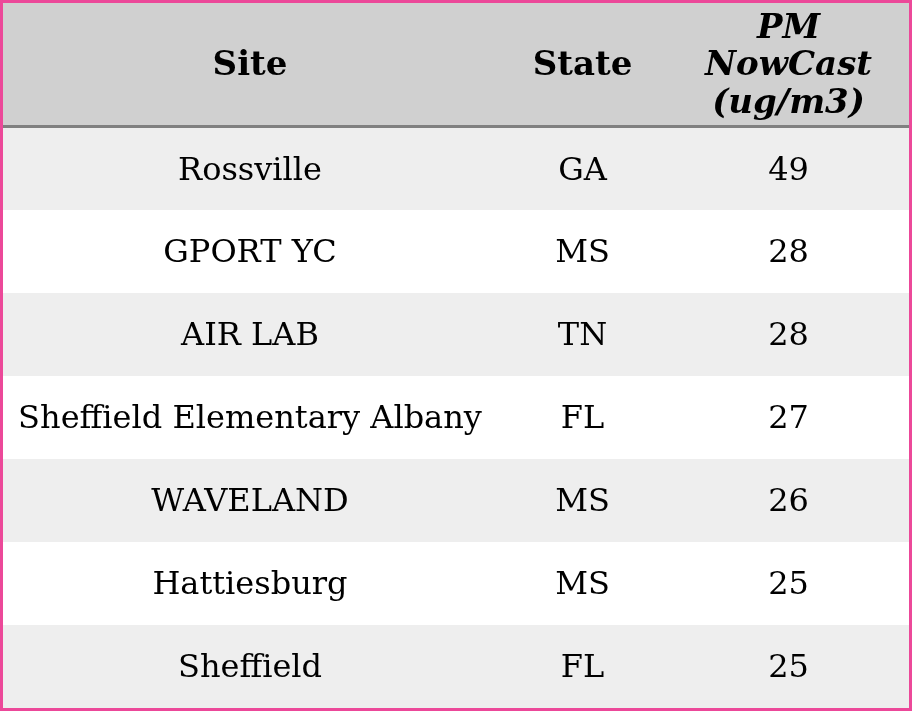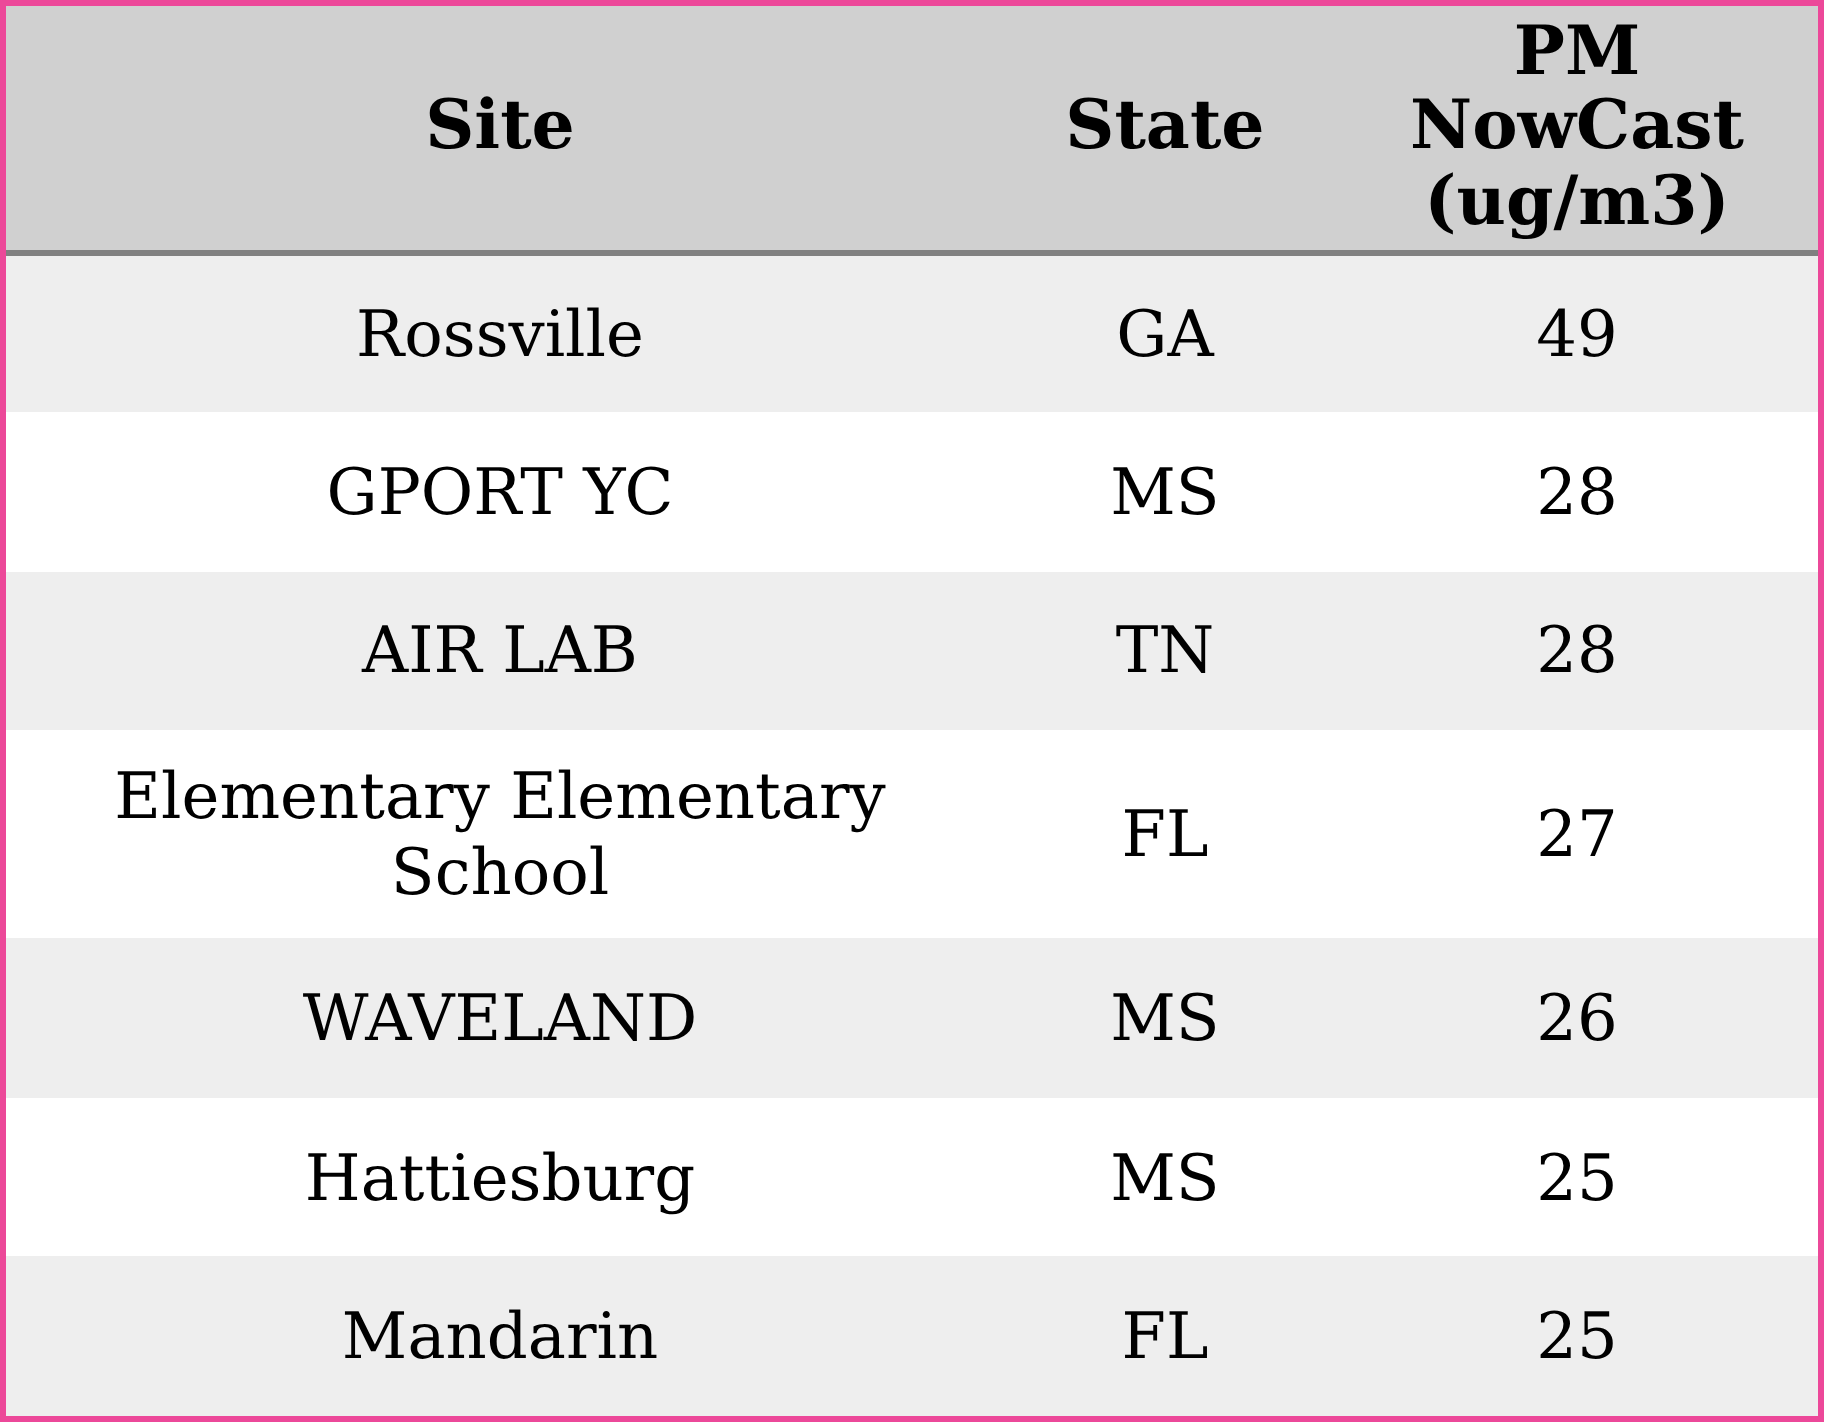--- a/index.html
+++ b/index.html
@@ -30,20 +30,21 @@
     font-weight: bold;
     font-size: 34px;
     line-height: 1.1;
     text-align: center;
     vertical-align: middle;
     padding: 0;
   }
   thead th .wrap-narrow {
     width: 190px;
     margin: 0 auto;
+    font-style: italic;
   }
   tbody td {
     text-align: center;
     vertical-align: middle;
     font-size: 32px;
     padding: 0;
   }
   tbody tr { height: 58px; }
   tbody tr:nth-child(odd)  { background: #eeeeee; }
   tbody tr:nth-child(even) { background: #ffffff; }
@@ -77,34 +78,34 @@
         <td>GPORT YC</td>
         <td>MS</td>
         <td>28</td>
       </tr>
       <tr>
         <td>AIR LAB</td>
         <td>TN</td>
         <td>28</td>
       </tr>
       <tr>
-        <td>Elementary Elementary School</td>
+        <td>Sheffield Elementary Albany</td>
         <td>FL</td>
         <td>27</td>
       </tr>
       <tr>
         <td>WAVELAND</td>
         <td>MS</td>
         <td>26</td>
       </tr>
       <tr>
         <td>Hattiesburg</td>
         <td>MS</td>
         <td>25</td>
       </tr>
       <tr>
-        <td>Mandarin</td>
+        <td>Sheffield</td>
         <td>FL</td>
         <td>25</td>
       </tr>
     </tbody>
   </table>
 </div>
 
 </body></html>

